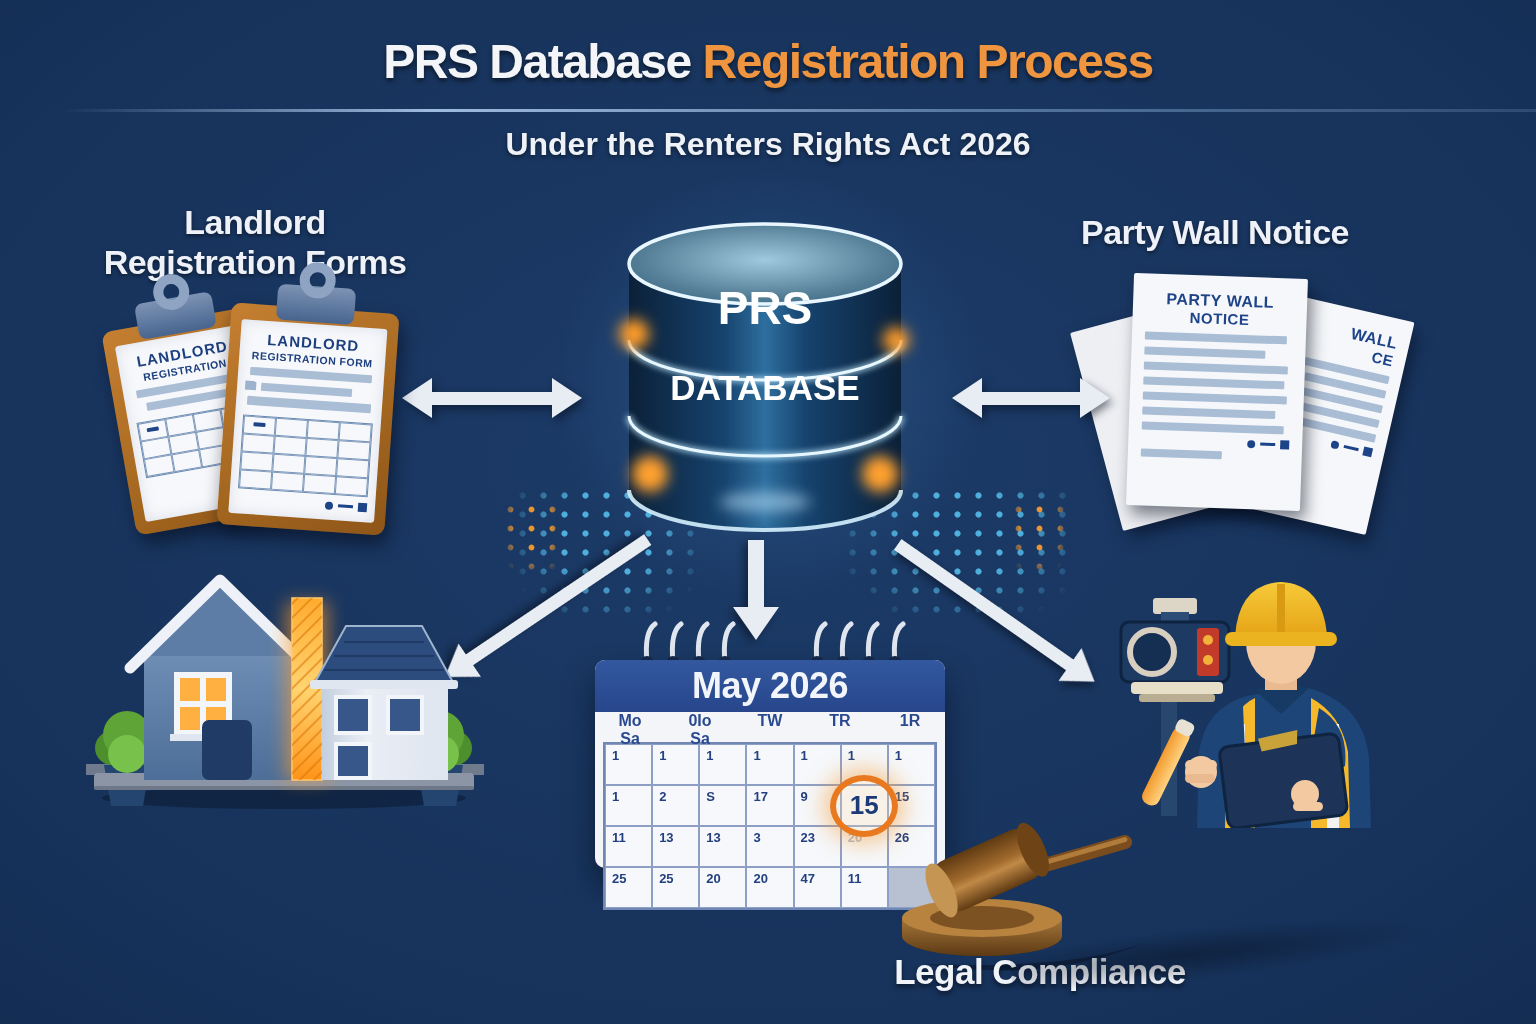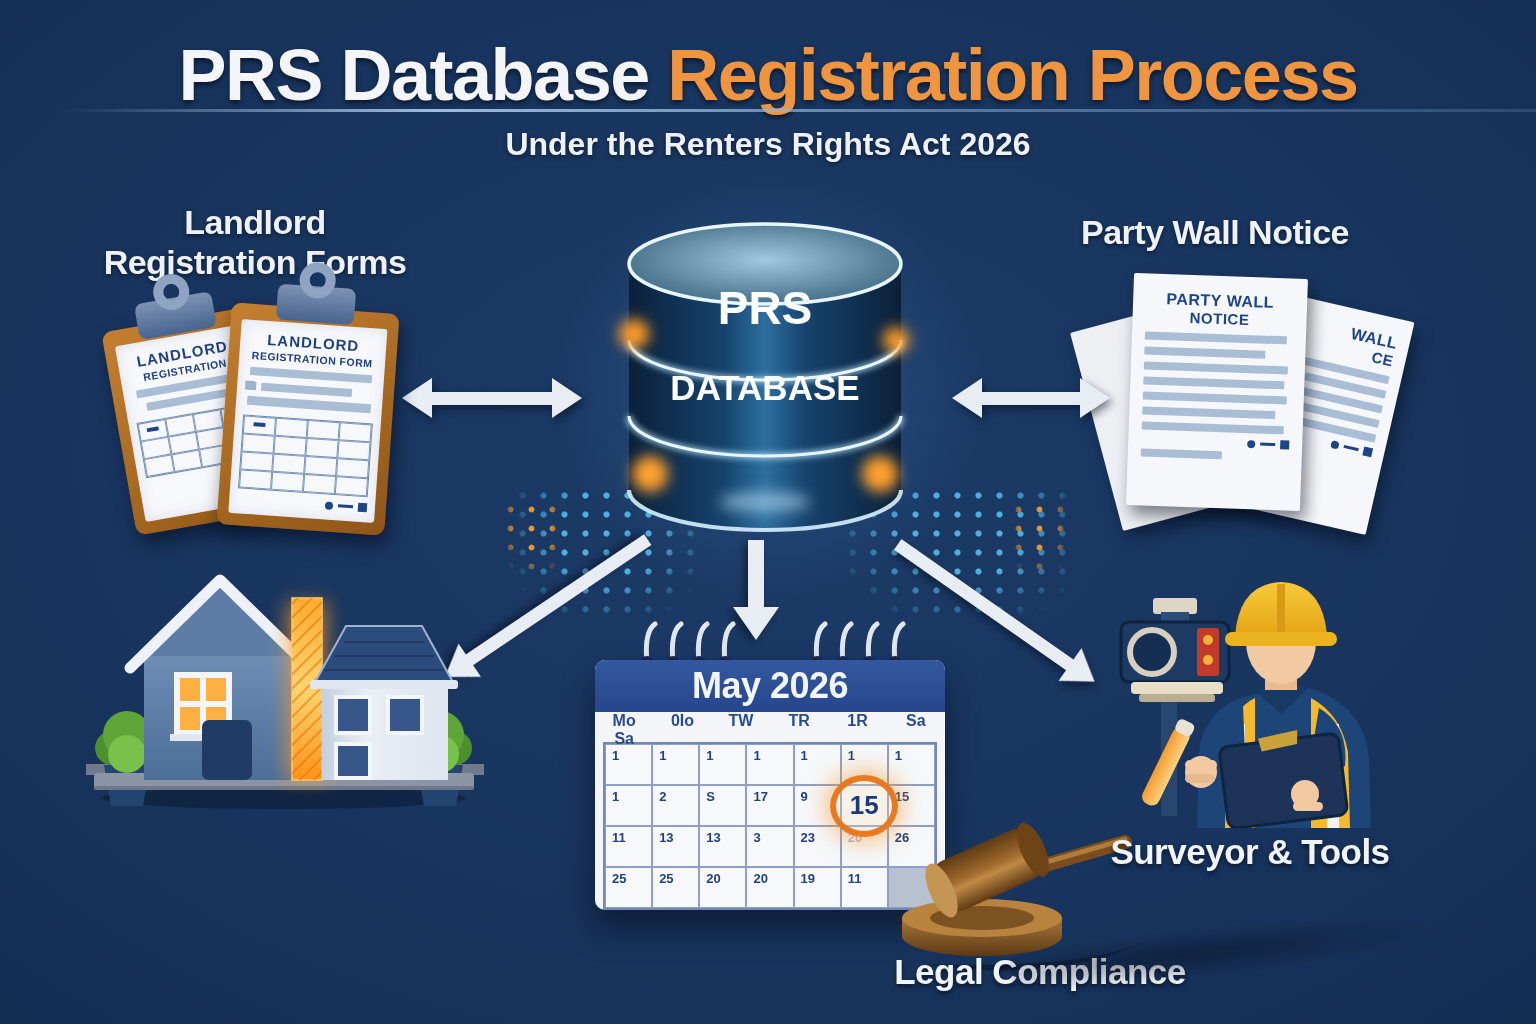--- a/index.html
+++ b/index.html
@@ -2,21 +2,21 @@
 <html><head>
 <meta charset="utf-8">
 <style>
   html,body{margin:0;padding:0;}
   body{width:1536px;height:1024px;overflow:hidden;
        font-family:"Liberation Sans",sans-serif;}
   .stage{position:relative;width:1536px;height:1024px;
     background:radial-gradient(120% 120% at 50% 45%, #1c3b68 0%, #17335c 45%, #102649 80%, #0b1d3a 100%);}
   
   .title{position:absolute;top:34px;left:0;width:100%;text-align:center;
-    font-size:72px;font-weight:bold;letter-spacing:-1.5px;
+    font-size:48px;font-weight:bold;letter-spacing:-1.5px;
     text-shadow:0 3px 5px rgba(0,0,0,.55);white-space:nowrap;}
   .title .t-white{color:#f3f5f8;}
   .title .t-orange{color:#f0953f;}
   .divider{position:absolute;top:109px;left:0;width:100%;height:3px;
     background:linear-gradient(90deg, rgba(130,160,200,0) 4%, rgba(165,195,230,.95) 28%,
       rgba(130,165,205,.6) 62%, rgba(120,150,195,.25) 100%);}
   .subtitle{position:absolute;top:126px;left:0;width:100%;text-align:center;
     font-size:32px;font-weight:bold;color:#eef2f7;text-shadow:0 2px 4px rgba(0,0,0,.5);}
   
   .h2{position:absolute;color:#eef2f8;font-weight:bold;font-size:34px;line-height:40px;
@@ -69,26 +69,26 @@
   
   .dots{position:absolute;
     background-image:radial-gradient(circle, rgba(92,205,252,.8) 2.6px, rgba(92,205,252,0) 3.6px);
     background-size:21px 19px;
     -webkit-mask-image:radial-gradient(ellipse at 50% 35%, #000 35%, transparent 78%);
     mask-image:radial-gradient(ellipse at 50% 35%, #000 35%, transparent 78%);}
   .dots.orange{background-image:radial-gradient(circle, rgba(255,160,45,.9) 2.4px, rgba(255,160,45,0) 3.4px);}
   .db-halo{position:absolute;background:radial-gradient(closest-side, rgba(80,150,210,.28), rgba(80,150,210,0));}
   
   .calendar{position:absolute;left:595px;top:616px;width:350px;height:300px;}
-  .cal-card{position:absolute;top:44px;left:0;width:350px;height:250px;background:#f3f5f9;
+  .cal-card{position:absolute;top:44px;left:0;width:350px;height:208px;background:#f3f5f9;
     border-radius:10px;box-shadow:0 18px 30px rgba(3,8,20,.5);}
   .cal-head{height:52px;background:linear-gradient(180deg,#33589f,#27468c);
     border-radius:10px 10px 0 0;display:flex;align-items:center;justify-content:center;
     color:#f2f5fa;font-size:36px;font-weight:bold;letter-spacing:-.5px;}
-  .cal-dh-row{display:grid;grid-template-columns:repeat(6,1fr);height:30px;align-items:center;}
+  .cal-dh-row{display:grid;grid-template-columns:repeat(5,1fr);height:30px;align-items:center;}
   .cal-dh{text-align:center;font-size:16px;font-weight:bold;color:#2a4a8f;}
   .cal-grid{display:grid;grid-template-columns:repeat(7,1fr);grid-auto-rows:41px;
     border:2px solid #7288b4;margin:0 8px;background:#f6f8fb;}
   .cal-cell{position:relative;border:1px solid #8d9fc4;}
   .cal-cell .num{position:absolute;top:3px;left:6px;font-size:13px;font-weight:bold;color:#24407e;}
   .cal-cell .num.faint{opacity:.35;}
   .cal-cell.gray{background:#b7c1d1;}
   .cal-cell.circled{z-index:3;}
   .ring{position:absolute;left:50%;top:50%;transform:translate(-50%,-50%);
     width:56px;height:50px;border:6px solid #e8791f;border-radius:50%;
@@ -474,21 +474,21 @@
           <div class="cal-cell">
             <span class="num">25</span>
           </div>
           <div class="cal-cell">
             <span class="num">20</span>
           </div>
           <div class="cal-cell">
             <span class="num">20</span>
           </div>
           <div class="cal-cell">
-            <span class="num">19</span>
+            <span class="num">47</span>
           </div>
           <div class="cal-cell">
             <span class="num">11</span>
           </div>
           <div class="cal-cell gray"></div>
         </div>
     </div>
   </div>
 
   <svg class="svgblock" style="left:885px;top:812px;" width="275" height="170" viewBox="0 0 275 170">
@@ -576,15 +576,14 @@
 
     <g transform="rotate(-7 178 222)">
       <rect x="118" y="184" width="120" height="82" rx="9" fill="#1d3357" stroke="#0f2440" stroke-width="3"></rect>
       <polygon points="158,180 198,176 196,190 160,193" fill="#c9a23a"></polygon>
     </g>
     <g>
       <circle cx="200" cy="238" r="14" fill="#f3c9a2"></circle>
       <rect x="188" y="246" width="30" height="9" rx="4.5" fill="#f3c9a2"></rect>
     </g>
   </svg>
-  <div class="label" style="left:1075px;top:832px;width:350px;">Surveyor &amp; Tools</div>
 
 </div>
 
 </body></html>

